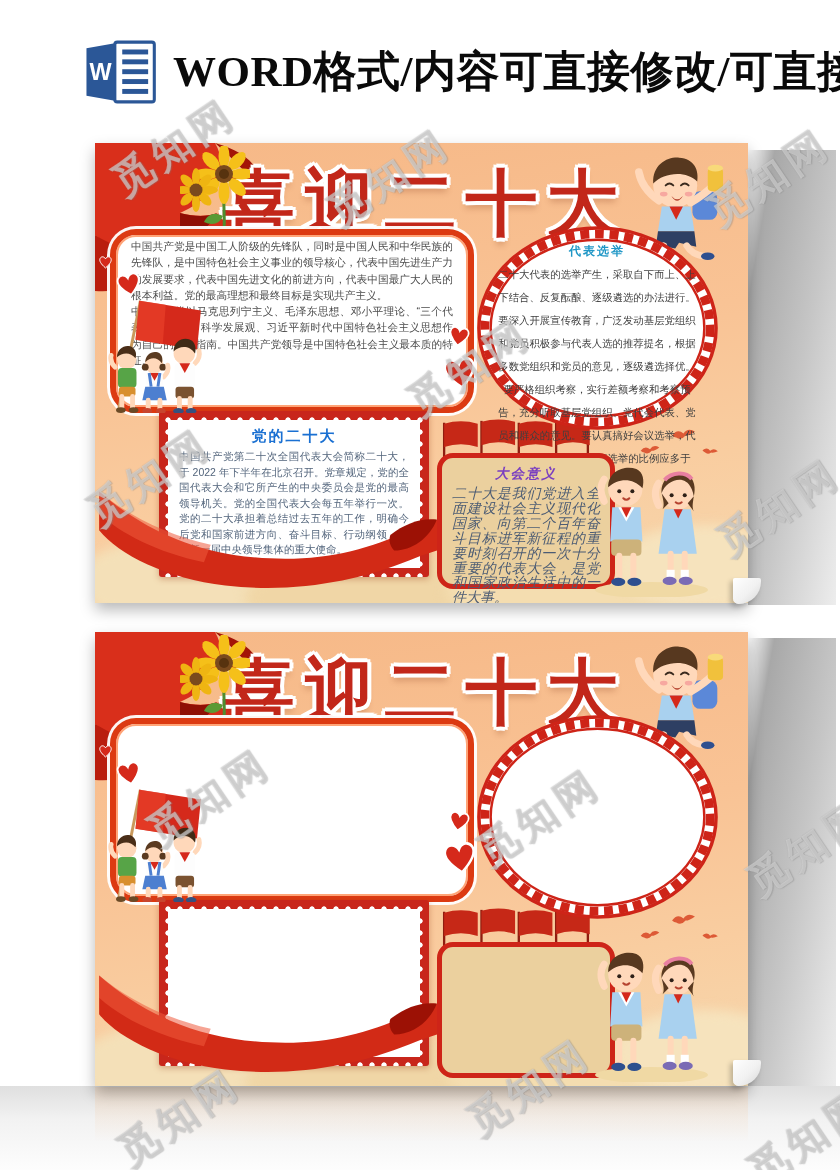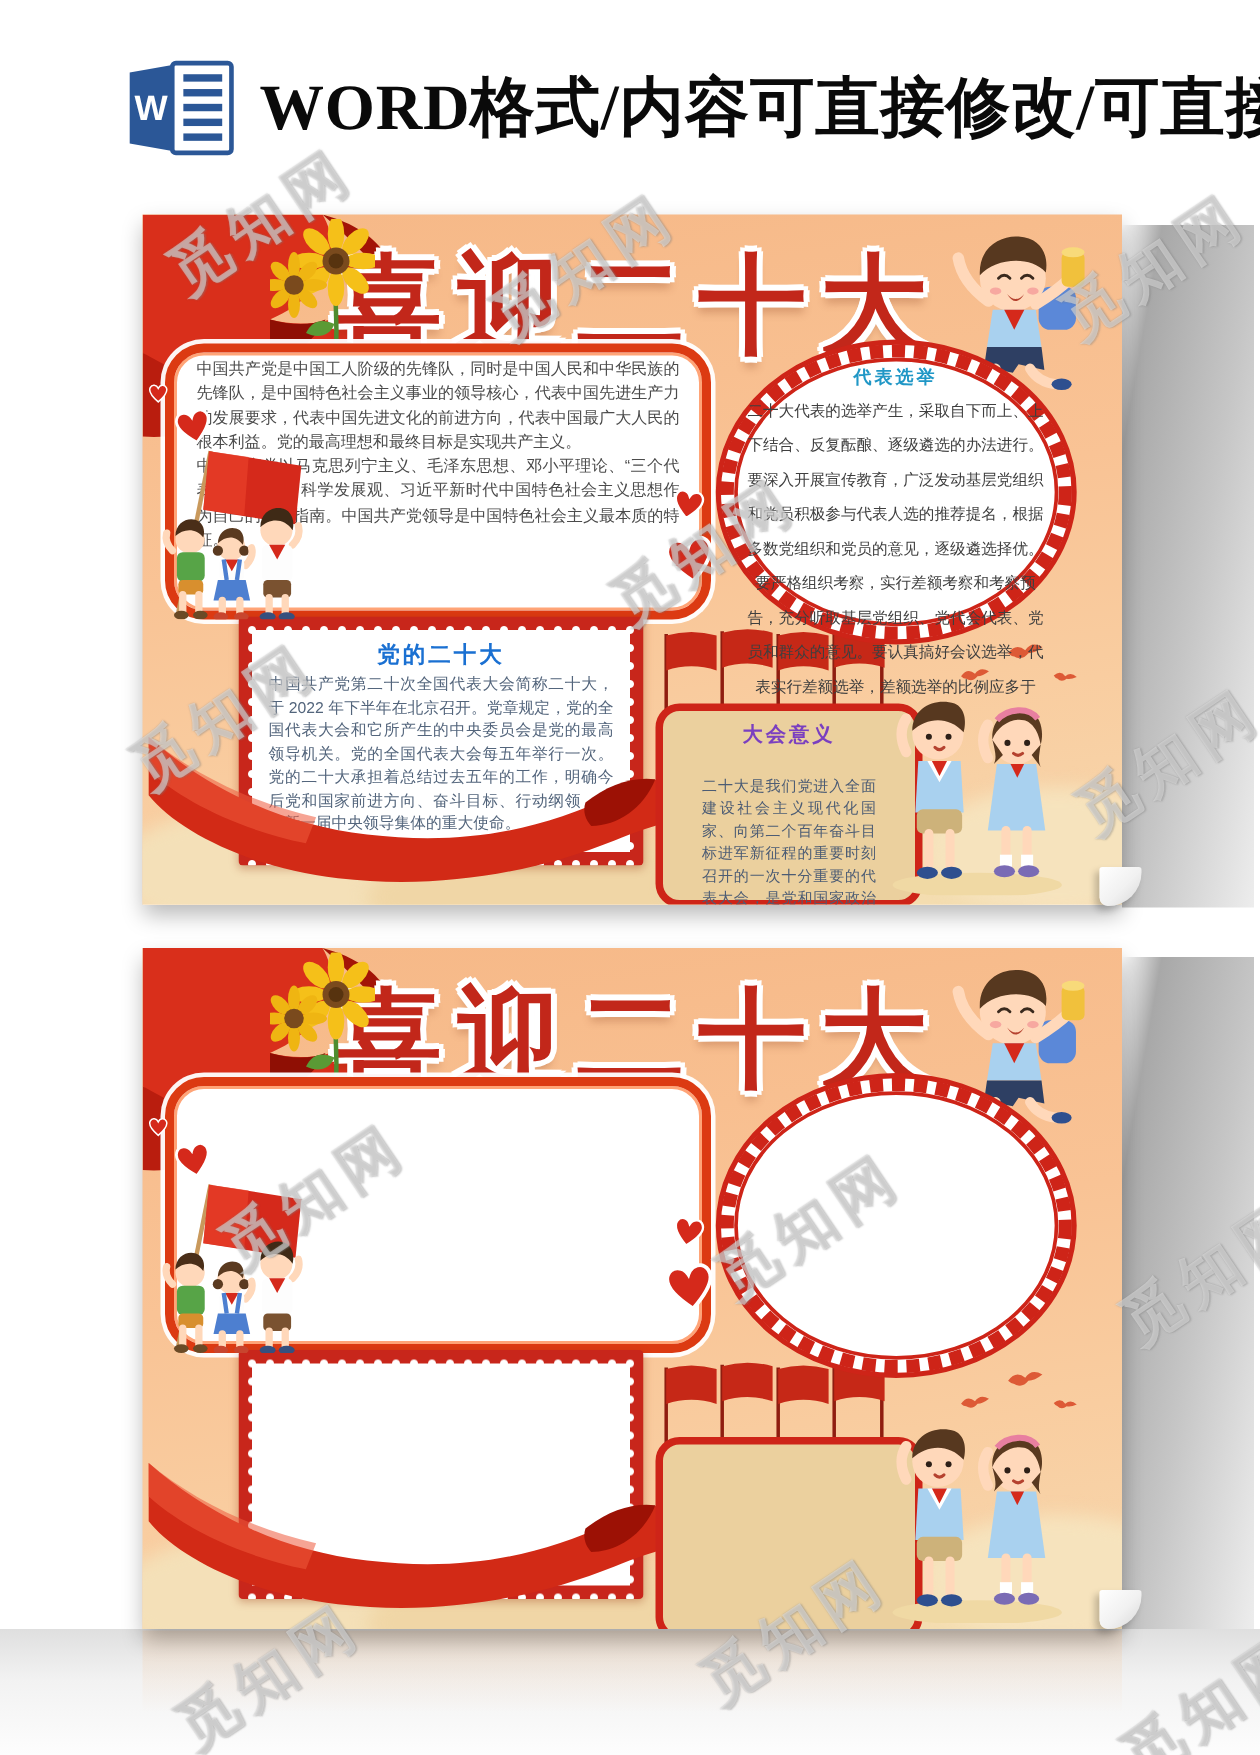--- a/index.html
+++ b/index.html
@@ -54,23 +54,23 @@
     background-image:radial-gradient(circle,#ffffff 2.3px,rgba(255,255,255,0) 3px);background-size:12px 12px;background-position:3px 3px;
     box-shadow:0 2px 6px rgba(150,50,15,.35);}
   .stamp-inner{position:absolute;inset:9px;background:#fff;}
   .stamp-title{color:#1a70d2;margin-top:7px;}
   .stamp-body{padding:3px 11px 0 11px;font-size:10.5px;line-height:15.5px;color:#53657c;text-align:justify;margin:0;}
 
   
   .flags{position:absolute;left:338px;top:276px;width:166px;height:70px;z-index:3;}
 
   
-  .frame-tan{position:absolute;left:342px;top:326px;width:168px;height:126px;background:#ebd09e;border:5px solid #ce2418;border-radius:16px;z-index:6;}
+  .frame-tan{position:absolute;left:342px;top:310px;width:168px;height:126px;background:#ebd09e;border:5px solid #ce2418;border-radius:16px;z-index:6;font-style:italic;}
   .meaning-title{color:#7a3fc0;font-size:13.5px;margin-top:7px;}
-  .meaning-body{padding:3px 10px 0 10px;font-size:10px;line-height:14.9px;color:#4c5c74;text-align:justify;margin:16px;}
+  .meaning-body{padding:3px 10px 0 10px;font-size:14px;line-height:14.9px;color:#4c5c74;text-align:justify;margin:0;}
 </style>
 </head>
 <body>
 
 <svg width="0" height="0" style="position:absolute" aria-hidden="true">
   <defs>
     <symbol id="wordIcon" viewBox="0 0 120 105">
       <rect x="50" y="4" width="64" height="97" rx="4" fill="#ffffff" stroke="#2b5797" stroke-width="5"></rect>
       <g fill="#2b5797">
         <rect x="62" y="16" width="42" height="8"></rect>

